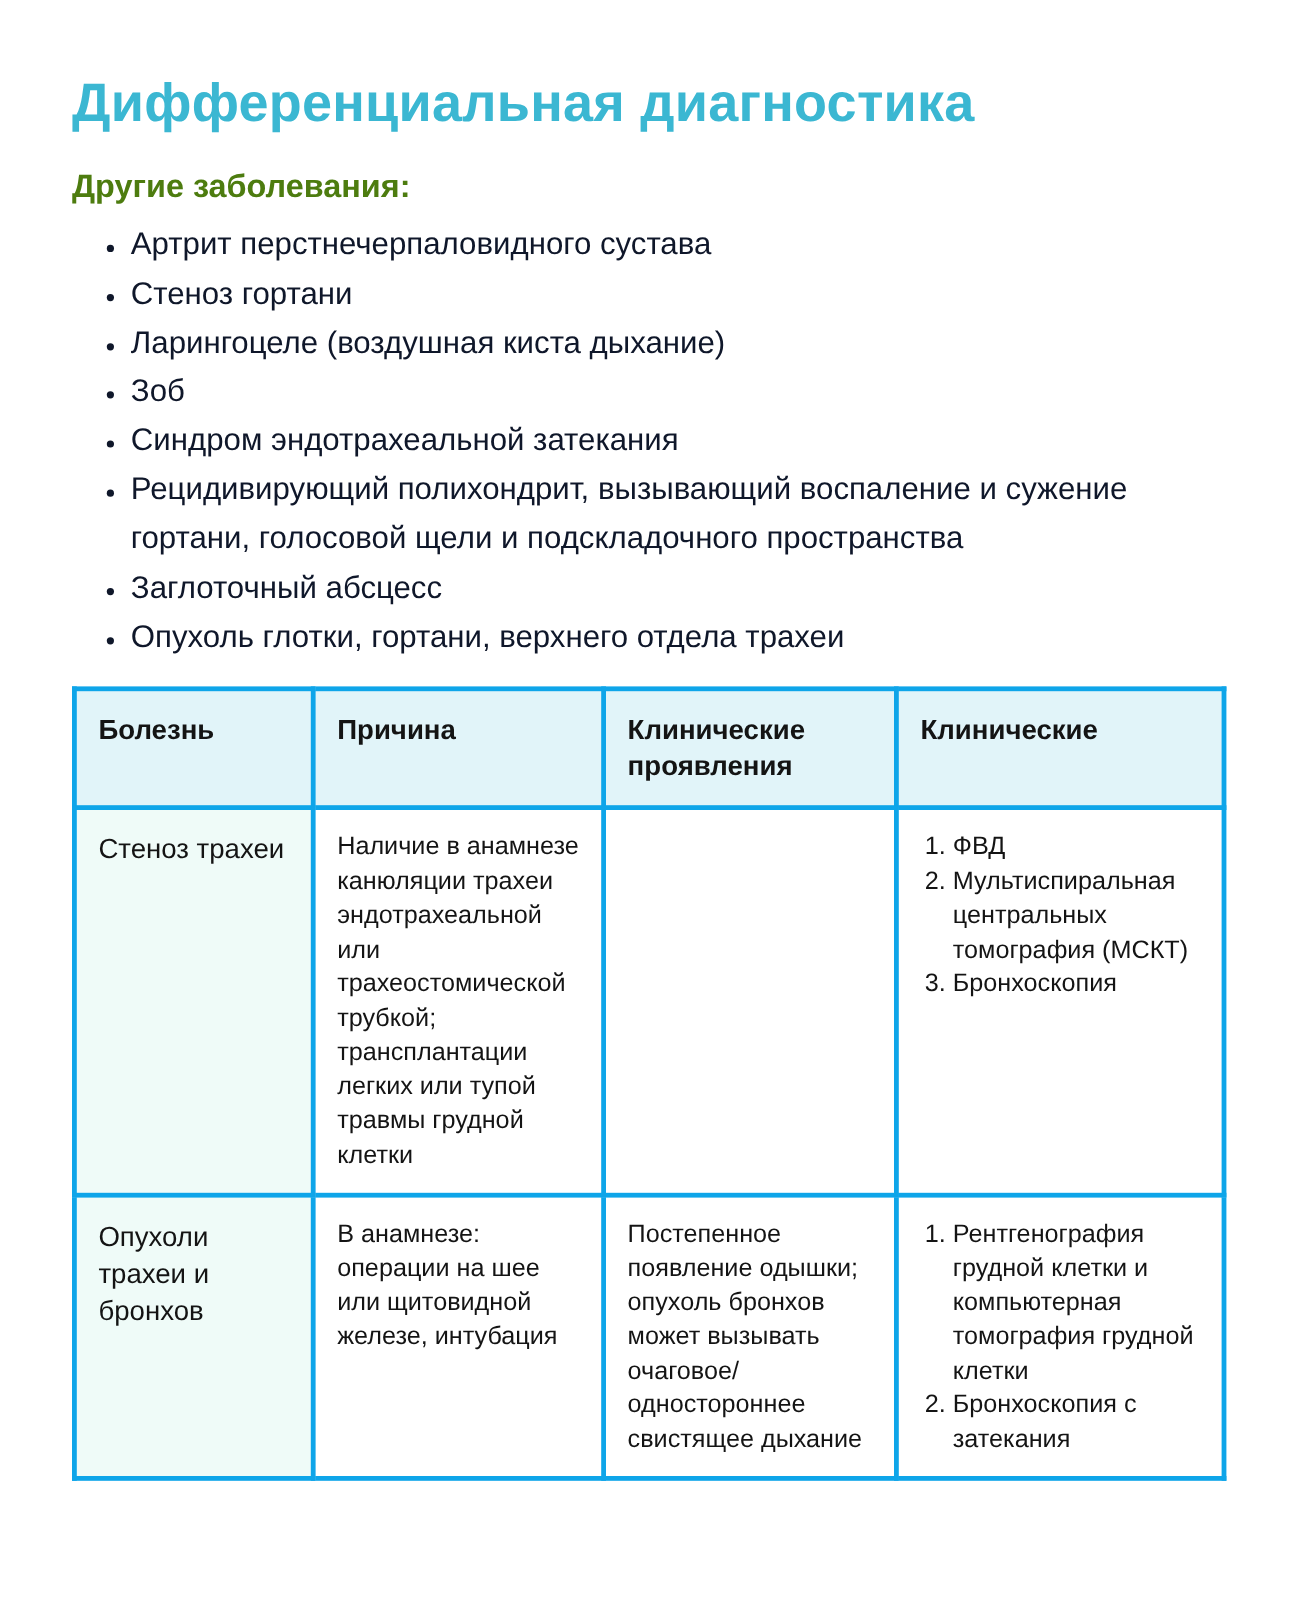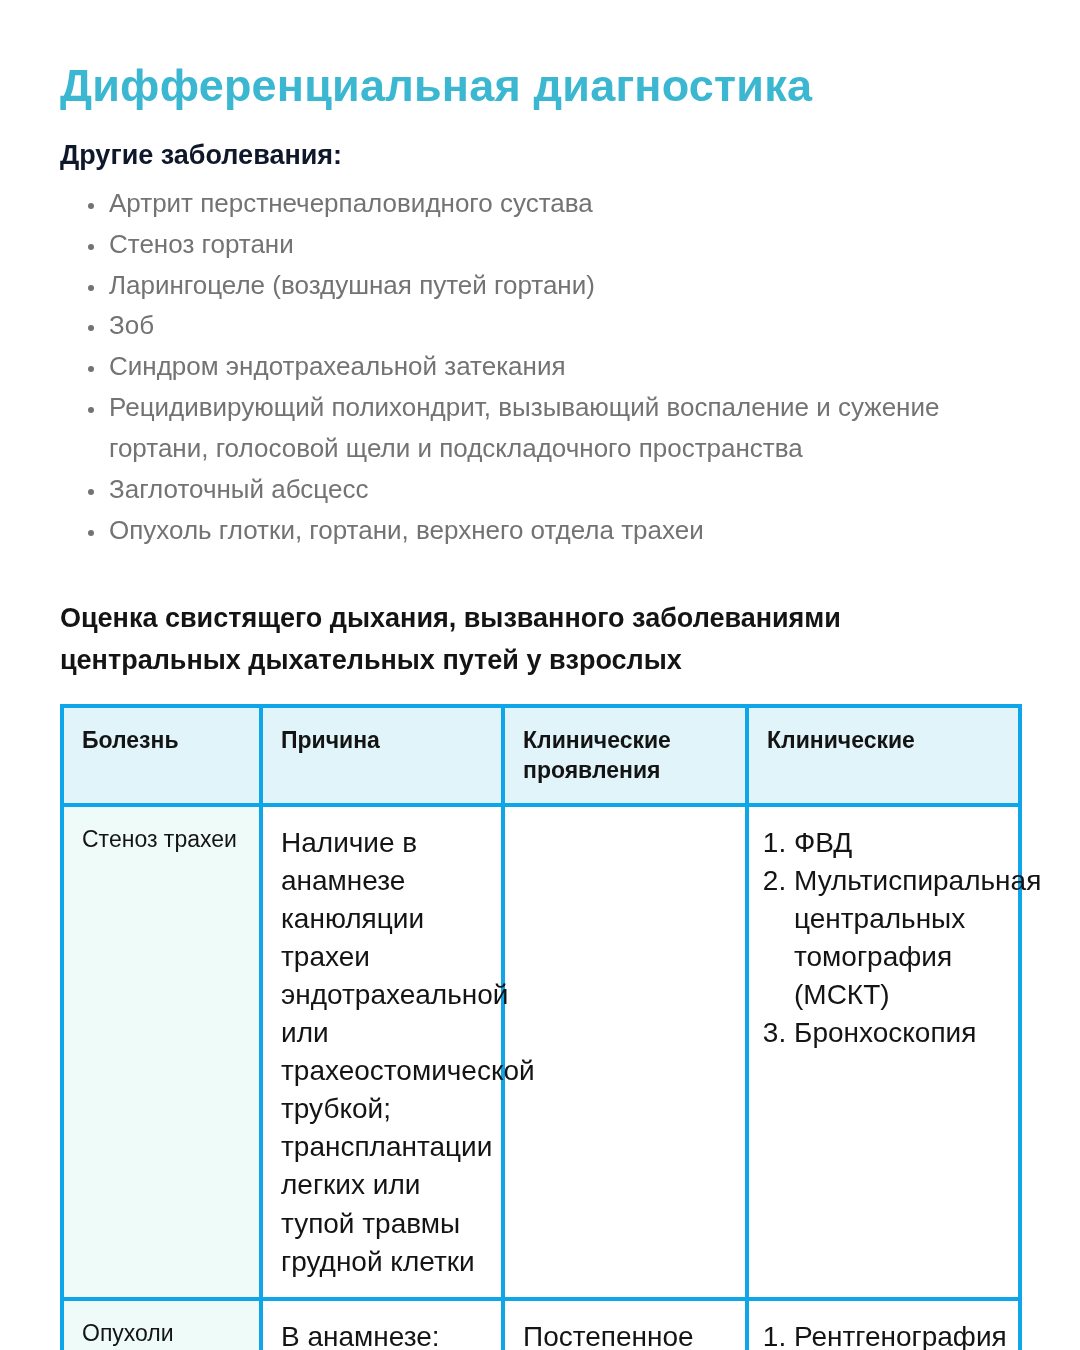--- a/index.html
+++ b/index.html
@@ -16,32 +16,32 @@
     color: #3bb7d2;
     font-size: 45px;
     font-weight: 700;
     letter-spacing: 0.2px;
     margin: 2px 0 28px 0;
   }
 
   .sub-heading {
     font-size: 27px;
     font-weight: 700;
-    color: #0f172a;
+    color: #4d7c0f;
   }
 
   ul.diseases {
     margin: 12px 0 0 0;
     padding-left: 47px;
     list-style: disc;
   }
   ul.diseases li {
     font-size: 26px;
     line-height: 1.57;
-    color: #737373;
+    color: #0f172a;
     padding-left: 2px;
   }
   ul.diseases li::marker { font-size: 20px; }
 
   .assessment-heading {
     margin-top: 48px;
     font-size: 27px;
     font-weight: 700;
     line-height: 1.55;
     max-width: 900px;
@@ -60,21 +60,21 @@
   }
   table.assessment th {
     background: #e1f4f9;
     font-size: 23px;
     font-weight: 700;
     line-height: 1.3;
     padding: 18px 18px 17px 18px;
     height: 91px;
   }
   table.assessment td {
-    font-size: 28px;
+    font-size: 21px;
     line-height: 1.36;
     padding: 17px 18px 16px 18px;
     background: #ffffff;
   }
   table.assessment td.disease-cell {
     background: #effbf8;
     font-weight: 400;
     font-size: 23px;
     line-height: 1.35;
   }
@@ -93,36 +93,35 @@
   <h1 class="page-title">Дифференциальная диагностика</h1>
 
   <section>
     <h2 class="sub-heading">Другие заболевания:</h2>
     <ul class="diseases">
 
         <li>Артрит перстнечерпаловидного сустава</li>
 
         <li>Стеноз гортани</li>
 
-        <li>Ларингоцеле (воздушная путей гортани)</li>
+        <li>Ларингоцеле (воздушная киста дыхание)</li>
 
         <li>Зоб</li>
 
         <li>Синдром эндотрахеальной затекания</li>
 
         <li>Рецидивирующий полихондрит, вызывающий воспаление и сужение гортани, голосовой щели и подскладочного пространства</li>
 
         <li>Заглоточный абсцесс</li>
 
         <li>Опухоль глотки, гортани, верхнего отдела трахеи</li>
       </ul>
   </section>
 
   <section>
-    <h2 class="assessment-heading">Оценка свистящего дыхания, вызванного заболеваниями центральных дыхательных путей у взрослых</h2>
 
     <table class="assessment">
       <colgroup>
         <col style="width:199px">
         <col style="width:242px">
         <col style="width:244px">
         <col style="width:273px">
       </colgroup>
       <thead>
         <tr>

